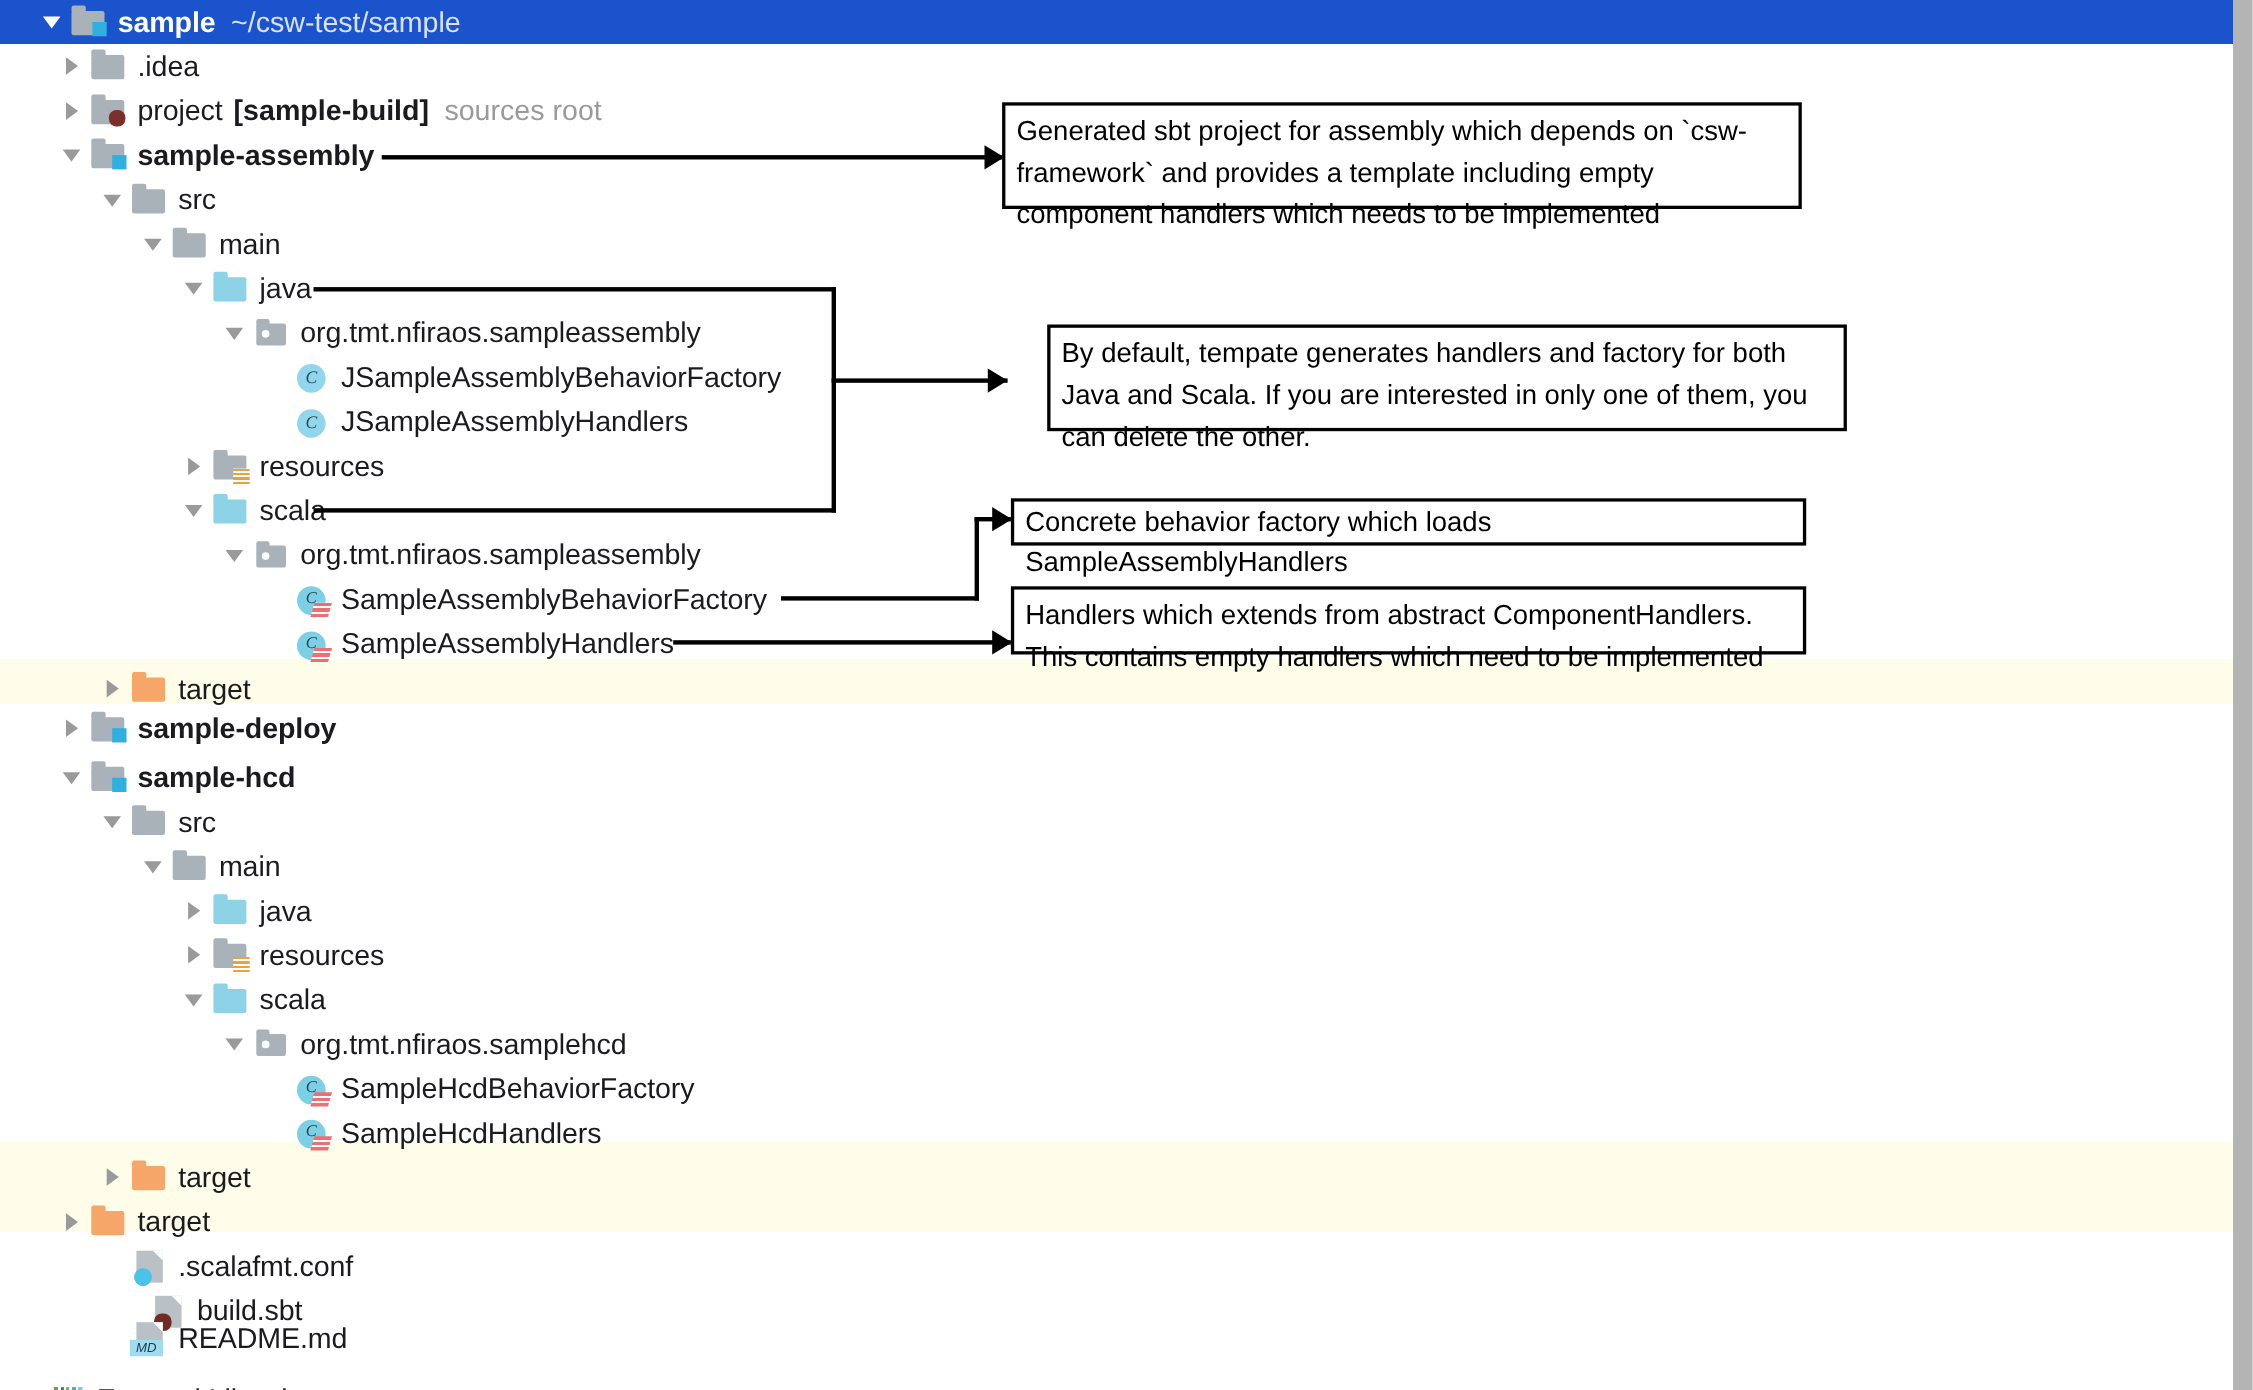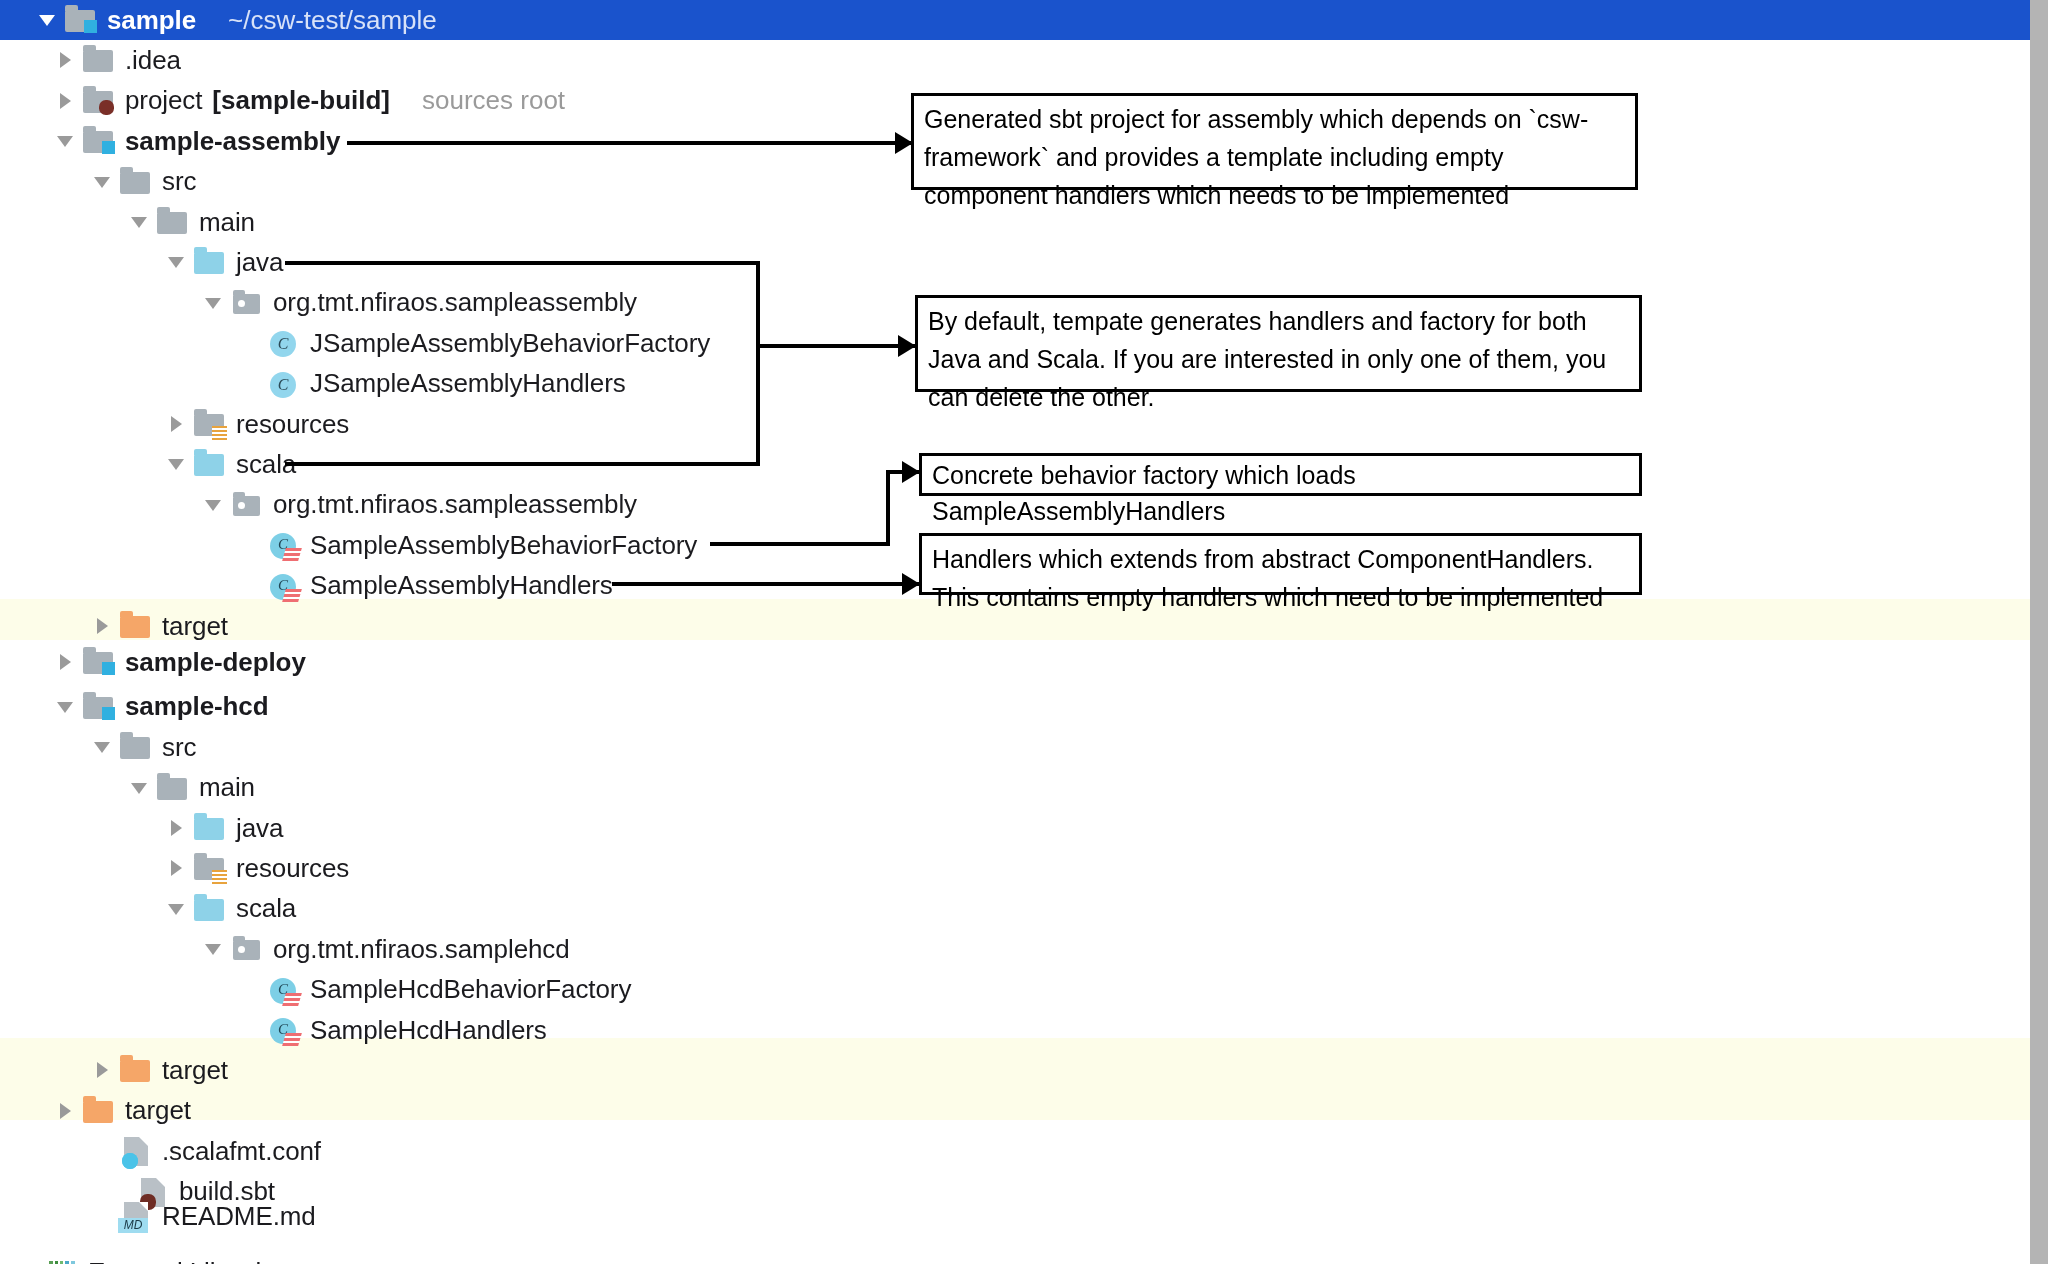--- a/index.html
+++ b/index.html
@@ -40,21 +40,21 @@
   }
   .arrow.down::before {
     content: ""; position: absolute; left: 2px; top: 6px;
     border-top: 11px solid #9a9a9a; border-left: 8px solid transparent;
     border-right: 8px solid transparent;
   }
   .row.selected .arrow.down::before { border-top-color: #ffffff; }
   .icon { width: 32px; height: 28px; flex: none; position: relative; margin-right: 10px; }
   .label { font-size: 26px; letter-spacing: -0.1px; }
   .label.bold { font-weight: bold; }
-  .sub { font-size: 26px; color: #9a9a9a; margin-left: 32px; text-align: center; }
+  .sub { font-size: 26px; color: #9a9a9a; margin-left: 14px; text-align: center; }
   .row.selected .sub { color: #d8e2f8; }
   .tag { font-size: 26px; font-weight: bold; margin-left: 10px; }
 
   
   .fld { position: absolute; left: 0; top: 4px; width: 30px; height: 22px; border-radius: 2px; }
   .fld::before {
     content: ""; position: absolute; left: 0; top: -5px; width: 13px; height: 6px;
     border-radius: 2px 2px 0 0; background: inherit;
   }
   .f-grey .fld { background: #a9b2b9; }
@@ -386,20 +386,20 @@
   <div class="hline" style="left:710px;top:542px;width:180px;"></div>
   <div class="vline" style="left:886px;top:470px;height:76px;"></div>
   <div class="hline" style="left:886px;top:470px;width:34px;"></div>
   <div class="arrowhead" style="left:902px;top:461px;"></div>
 
   <div class="hline" style="left:612px;top:582px;width:308px;"></div>
   <div class="arrowhead" style="left:902px;top:573px;"></div>
 
   <div class="note" style="left:911px;top:93px;width:727px;height:97px;">Generated sbt project for assembly which depends on `csw-framework` and provides a template including empty component handlers which needs to be implemented</div>
 
-  <div class="note" style="left:915px;top:295px;width:727px;height:97px;">By default, tempate generates handlers and factory for both Java and Scala.  If you are interested in only one of them, you can delete the other.</div>
+  <div class="note" style="left:952px;top:295px;width:727px;height:97px;">By default, tempate generates handlers and factory for both Java and Scala.  If you are interested in only one of them, you can delete the other.</div>
 
   <div class="note" style="left:919px;top:453px;width:723px;height:43px;line-height:36px;padding-top:1px;">Concrete behavior factory which loads SampleAssemblyHandlers</div>
 
   <div class="note" style="left:919px;top:533px;width:723px;height:62px;">Handlers which extends from abstract ComponentHandlers.  This contains empty handlers which need to be implemented</div>
 
   <div class="gutter"></div>
 </div>
 
 </body></html>

